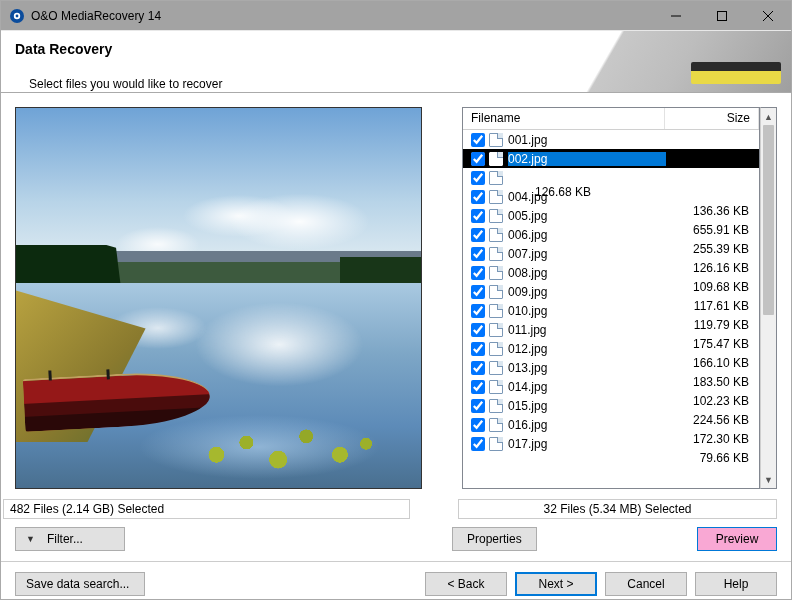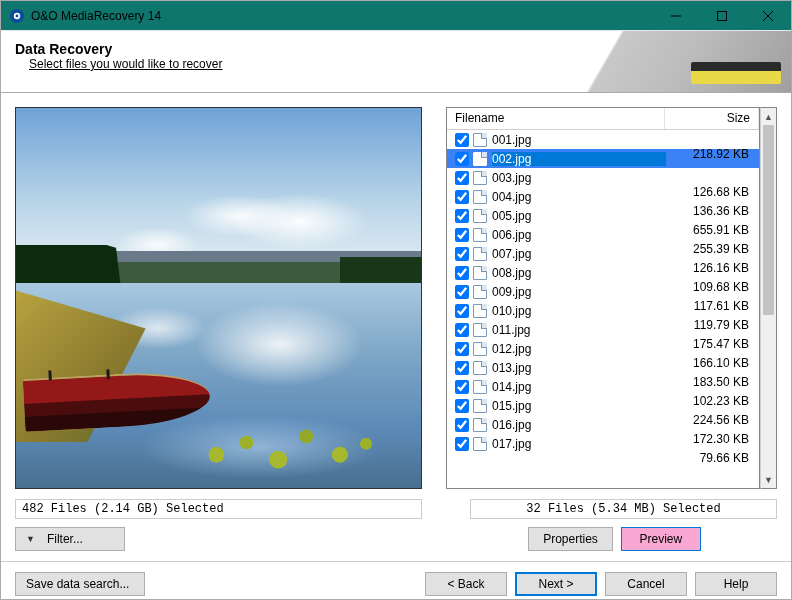--- a/index.html
+++ b/index.html
@@ -12,21 +12,21 @@
     width: 792px;
     height: 600px;
     overflow: hidden;
     border: 1px solid #aaa;
   }
   .titlebar {
     height: 30px;
     display: flex;
     align-items: center;
     padding: 0 0 0 8px;
-    background: #0f766e;
+    background: #a3a3a3;
     border-bottom: 1px solid #e8e8e8;
   }
   .title-icon {
     width: 16px; height: 16px;
     margin-right: 6px;
     display: flex; align-items: center; justify-content: center;
   }
   .window-title { flex: 1; }
   .win-controls { display: flex; height: 100%; }
   .win-btn {
@@ -49,26 +49,26 @@
   }
   .header-deco::after {
     content: "";
     position: absolute; right: 10px; bottom: 8px;
     width: 90px; height: 22px;
     background: linear-gradient(to bottom, #2a2a2a 0 40%, #e9d946 40% 100%);
     border-radius: 2px;
   }
   .header-text { position: absolute; left: 14px; top: 10px; }
   .header-title { font-weight: bold; font-size: 14px; }
-  .header-sub { margin-left: 14px; margin-top: 0; text-decoration: underline; }
+  .header-sub { margin-left: 14px; margin-top: 20px; }
 
   .content {
     padding: 14px 14px 8px 14px;
     display: flex;
-    gap: 24px;
+    gap: 40px;
     height: 404px;
   }
   .preview-pane {
     width: 407px;
     display: flex; flex-direction: column;
   }
   .preview-image {
     flex: 1;
     border: 1px solid #333;
     position: relative;
@@ -158,21 +158,21 @@
     font-weight: normal;
   }
   .col-name { flex: 1; padding: 3px 8px; border-right: 1px solid #e2e2e2; }
   .col-size { width: 94px; padding: 3px 8px; text-align: right; border-right: 1px solid #e2e2e2;}
   .list-body { flex: 1; overflow: hidden; }
   .row {
     display: flex; align-items: center;
     height: 19px;
     padding: 0 4px 0 4px;
   }
-  .row.selected { background: #3b82f6; color: #ffffff; }
+  .row.selected { background: #000000; color: #ffffff; }
   .row .cb { width: 14px; height: 14px; margin-right: 4px; flex: none; }
   .row .file-ico {
     width: 14px; height: 14px; margin-right: 5px; flex: none;
     background: conic-gradient(from 200deg at 70% 25%, #fff 0 20%, transparent 0),
                 linear-gradient(#ffffff,#ffffff);
     border: 1px solid #7a97b6;
     border-radius: 1px;
     position: relative;
   }
   .row.selected .file-ico { border-color: #ffffff; }
@@ -197,33 +197,32 @@
   }
   .vscroll .thumb {
     margin: 0 2px;
     flex: none;
     background: #c2c2c2;
     border-radius: 1px;
   }
 
   .stats-row {
     display: flex; gap: 48px;
-    padding: 2px 14px 4px 14px;
-    font-family: Liberation Mono, monospace;
+    padding: 2px 14px 4px 2px;
   }
   .stats-left { width: 407px; border:1px solid #ccc; padding:2px 6px; }
   .stats-right { flex: 1; border:1px solid #ccc; padding:2px 6px;text-align:center; }
 
   .buttons-row {
     display: flex; gap: 30px;
     padding: 4px 14px 10px 14px;
     border-bottom: 1px solid #ccc;
   }
   .buttons-left { width: 407px; display:flex; gap: 8px; }
-  .buttons-right { flex: 1; display:flex; gap: 8px; justify-content: center; }
+  .buttons-right { flex: 1; display:flex; gap: 8px; justify-content: space-between; }
 
   .btn {
     height: 24px;
     padding: 0 14px;
     background: #e1e1e1;
     border: 1px solid #adadad;
     display: inline-flex; align-items: center; justify-content: center;
     font-size: 12px;
     min-width: 80px;
   }
@@ -312,21 +311,20 @@
           </div>
           <div class="row selected">
             <input type="checkbox" class="cb" checked="" style="">
             <span class="file-ico"></span>
             <span class="fname">002.jpg</span>
             <span class="fsize">260.47 KB</span>
           </div>
           <div class="row">
             <input type="checkbox" class="cb" checked="" style="">
             <span class="file-ico"></span>
-            <span class="fname">003.jpg</span>
             <span class="fsize">126.68 KB</span>
           </div>
           <div class="row">
             <input type="checkbox" class="cb" checked="" style="">
             <span class="file-ico"></span>
             <span class="fname">004.jpg</span>
             <span class="fsize">136.36 KB</span>
           </div>
           <div class="row">
             <input type="checkbox" class="cb" checked="" style="">

